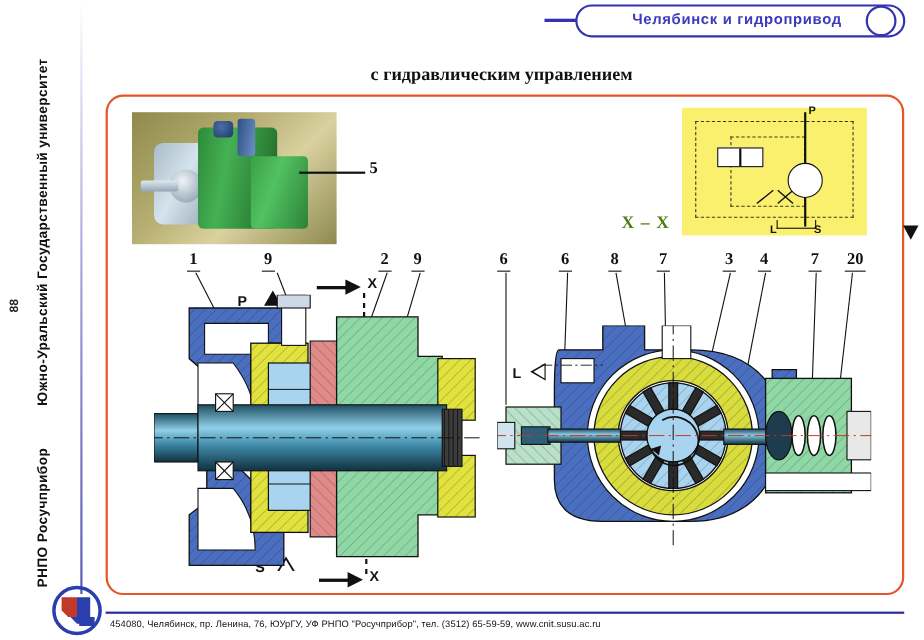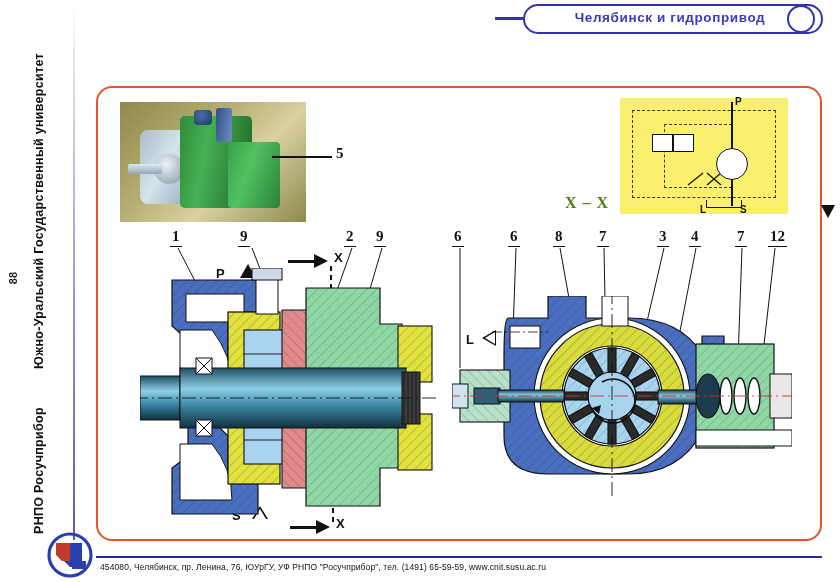--- a/index.html
+++ b/index.html
@@ -124,20 +124,21 @@
 </head>
 <body>
 
 <div id="header-rule"></div>
 <div id="header-pill"></div>
 <div id="header-pill-knob"></div>
 <div id="header-pill-text">Челябинск  и  гидропривод</div>
 
 <div id="doc-title">
   <br>
+  <span>с гидравлическим управлением</span>
 </div>
 
 <div id="left-rule"></div>
 <div id="page-number">88</div>
 <div class="vert-text" id="org-name">Южно-Уральский  Государственный  университет</div>
 <div class="vert-text" id="org-sub">РНПО  Росучприбор</div>
 
 <div id="content-frame"></div>
 
 <div id="pump-photo">
@@ -201,21 +202,21 @@
 <div class="callout" style="left:657px;top:228px;">
     <span class="num">3</span>
   </div>
 <div class="callout" style="left:689px;top:228px;">
     <span class="num">4</span>
   </div>
 <div class="callout" style="left:735px;top:228px;">
     <span class="num">7</span>
   </div>
 <div class="callout" style="left:768px;top:228px;">
-    <span class="num">12</span>
+    <span class="num">20</span>
   </div>
 
 <svg style="position:absolute;left:0;top:0;width:840px;height:582px;pointer-events:none;">
   <g stroke="#111" stroke-width="1" fill="none">
     <path d="M178 248 L214 318"></path>
     <path d="M252 248 L272 300"></path>
     <path d="M352 248 L330 310"></path>
     <path d="M382 248 L358 330"></path>
     <path d="M460 248 L460 368"></path>
     <path d="M516 248 L512 360"></path>
@@ -444,13 +445,13 @@
   <line x1="40" y1="36" x2="96" y2="36" stroke="#111" stroke-width="0.8" stroke-dasharray="10,3,2,3"></line>
 </svg>
 
 <div id="footer-rule"></div>
 <svg id="logo" viewBox="0 0 48 48">
   <circle cx="24" cy="24" r="21" fill="none" stroke="#2a3fae" stroke-width="3.2"></circle>
   <path d="M10 12 L24 12 L24 30 L16 30 L10 24 Z" fill="#c0392b"></path>
   <path d="M24 12 L36 12 L36 36 L24 36 L18 30 L24 30 Z" fill="#2a3fae"></path>
   <path d="M26 30 L40 30 L40 38 L26 38 Z" fill="#2a3fae"></path>
 </svg>
-<div id="footer-text">454080, Челябинск, пр. Ленина, 76, ЮУрГУ, УФ РНПО "Росучприбор", тел. (1491) 65-59-59, www.cnit.susu.ac.ru</div>
+<div id="footer-text">454080, Челябинск, пр. Ленина, 76, ЮУрГУ, УФ РНПО "Росучприбор", тел. (3512) 65-59-59, www.cnit.susu.ac.ru</div>
 
 </body></html>

